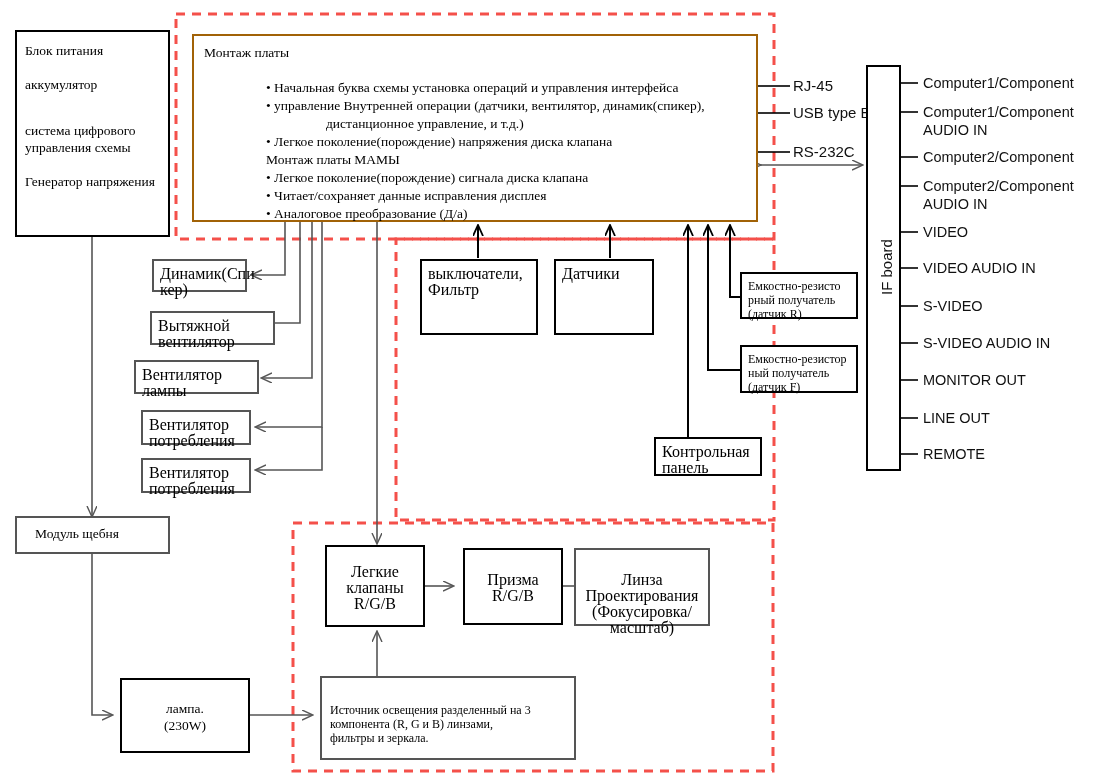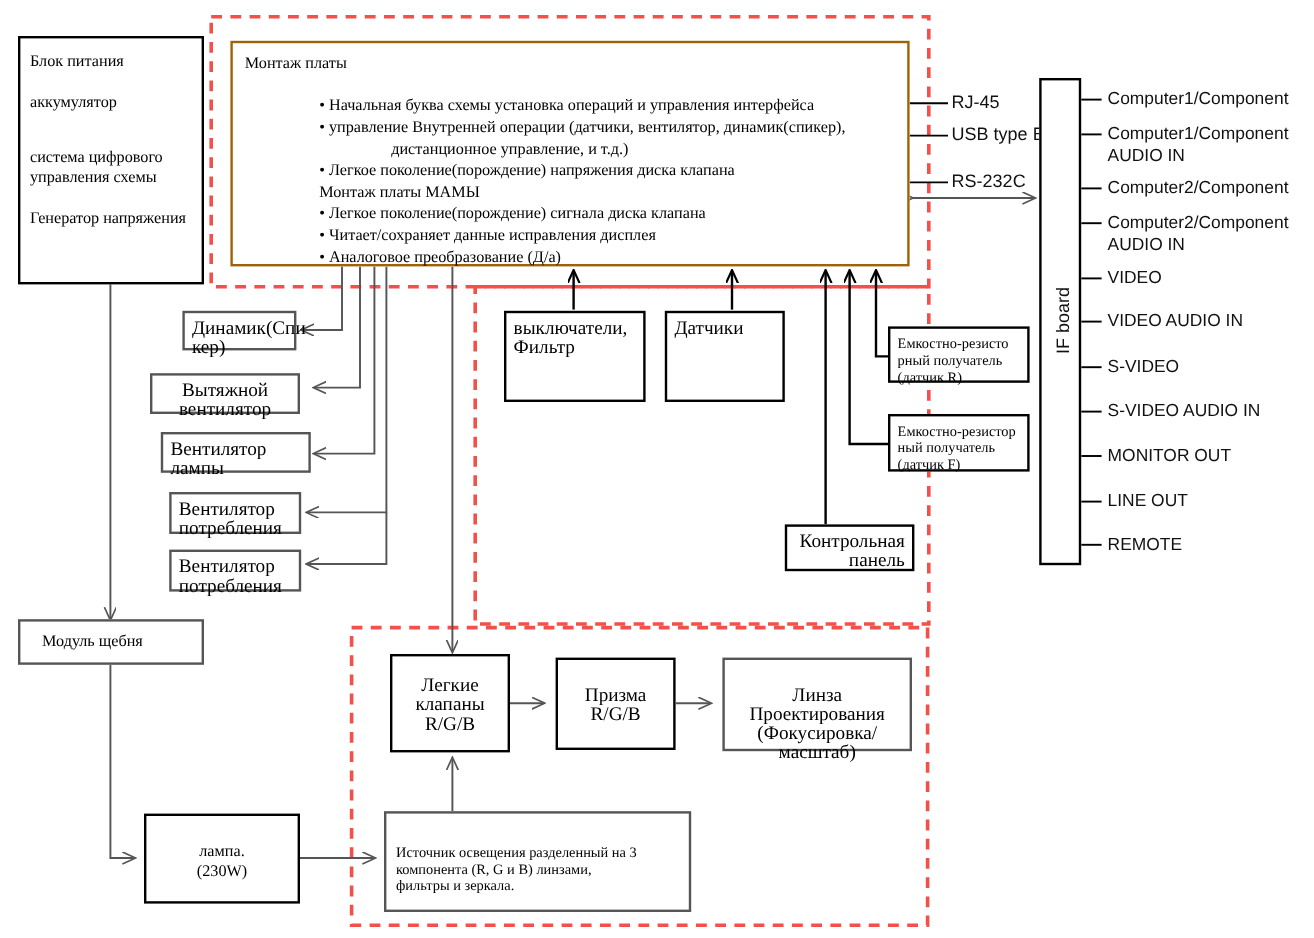--- a/index.html
+++ b/index.html
@@ -147,21 +147,21 @@
   <div class="conn-label" style="left:923px;top:334px;">S-VIDEO AUDIO IN</div>
   <div class="conn-label" style="left:923px;top:371px;">MONITOR OUT</div>
   <div class="conn-label" style="left:923px;top:409px;">LINE OUT</div>
   <div class="conn-label" style="left:923px;top:445px;">REMOTE</div>
 
   <div class="box bk-gray txt s12 pad" style="left:152px;top:259px;width:95px;height:33px;">
     <div>Динамик(Спи</div>
     <div>кер)</div>
   </div>
 
-  <div class="box bk-gray txt s12 pad" style="left:125px;top:311px;width:125px;height:34px;text-align:center;">
+  <div class="box bk-gray txt s12 pad" style="left:150px;top:311px;width:125px;height:34px;">
     <div>Вытяжной</div>
     <div>вентилятор</div>
   </div>
 
   <div class="box bk-gray txt s12 pad" style="left:134px;top:360px;width:125px;height:34px;">
     <div>Вентилятор лампы</div>
   </div>
 
   <div class="box bk-gray txt s12 pad" style="left:141px;top:410px;width:110px;height:35px;">
     <div>Вентилятор</div>
@@ -187,21 +187,21 @@
     <div>рный получатель</div>
     <div>(датчик R)</div>
   </div>
 
   <div class="box bk txt s11 pad" style="left:740px;top:345px;width:118px;height:48px;">
     <div>Емкостно-резистор</div>
     <div>ный получатель</div>
     <div>(датчик F)</div>
   </div>
 
-  <div class="box bk txt s12 pad" style="left:654px;top:437px;width:108px;height:39px;text-align:right;">
+  <div class="box bk txt s12 pad" style="left:654px;top:437px;width:108px;height:39px;">
     <div>Контрольная</div>
     <div>панель</div>
   </div>
 
   <div class="box bk-gray txt s13" style="left:15px;top:516px;width:155px;height:38px;padding:7px 18px;">
     <div>Модуль щебня</div>
   </div>
 
   <div class="box bk txt s13 ctr" style="left:120px;top:678px;width:130px;height:75px;padding-top:20px;">
     <div>лампа.</div>
@@ -212,21 +212,21 @@
     <div>Легкие</div>
     <div>клапаны</div>
     <div>R/G/B</div>
   </div>
 
   <div class="box bk txt s12 ctr" style="left:463px;top:548px;width:100px;height:77px;padding-top:22px;">
     <div>Призма</div>
     <div>R/G/B</div>
   </div>
 
-  <div class="box bk-gray txt s12 ctr" style="left:602px;top:548px;width:158px;height:78px;padding-top:22px;">
+  <div class="box bk-gray txt s12 ctr" style="left:574px;top:548px;width:136px;height:78px;padding-top:22px;">
     <div>Линза Проектирования</div>
     <div>(Фокусировка/масштаб)</div>
   </div>
 
   <div class="box bk-gray txt s11" style="left:320px;top:676px;width:256px;height:84px;padding:25px 8px 0 8px;">
     <div>Источник освещения разделенный на 3</div>
     <div>компонента (R, G и B) линзами,</div>
     <div>фильтры и зеркала.</div>
   </div>
 

